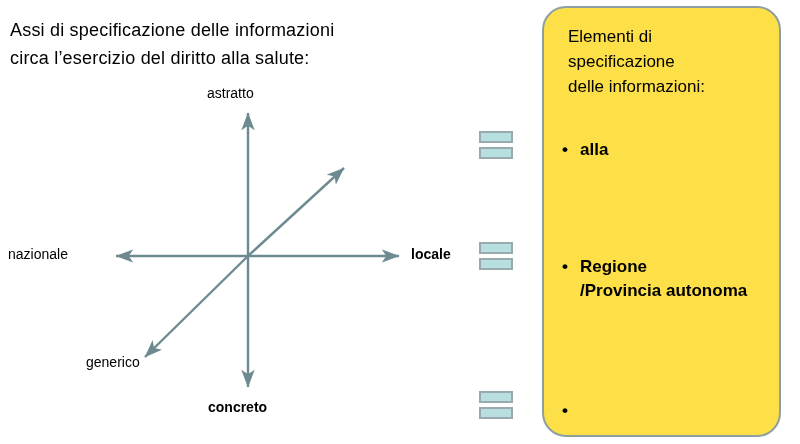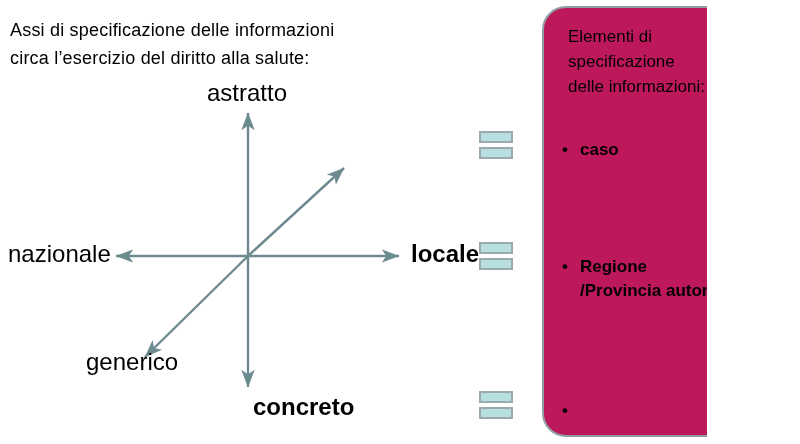--- a/index.html
+++ b/index.html
@@ -2,21 +2,21 @@
 <html><head>
 <meta charset="utf-8">
 <style>
   html, body {
     margin: 0;
     padding: 0;
     background: #ffffff;
   }
   #screen {
     position: relative;
-    width: 707px;
+    width: 800px;
     height: 444px;
     background: #ffffff;
     overflow: hidden;
     font-family: "Liberation Sans", sans-serif;
     color: #000000;
   }
 
   
   .heading {
     position: absolute;
@@ -36,32 +36,32 @@
     position: absolute;
     left: 0;
     top: 0;
     width: 540px;
     height: 444px;
   }
 
   
   .axis-label {
     position: absolute;
-    font-size: 24px;
+    font-size: 14px;
     line-height: 22px;
     white-space: nowrap;
     color: #000000;
   }
 
   .lbl-astratto    { left: 207px; top: 82px;  font-weight: 400; }
   .lbl-particolare { left: 313px; top: 131px; font-weight: 700; }
   .lbl-nazionale   { left: 8px;   top: 243px; font-weight: 400; text-align: center; }
   .lbl-locale      { left: 411px; top: 243px; font-weight: 700; }
   .lbl-generico    { left: 86px;  top: 351px; font-weight: 400; }
-  .lbl-concreto    { left: 208px; top: 396px; font-weight: 700; margin-left: 45px; }
+  .lbl-concreto    { left: 208px; top: 396px; font-weight: 700; }
 
   
   .stack-icon {
     position: absolute;
     width: 34px;
     height: 28px;
     display: flex;
     flex-direction: column;
     justify-content: space-between;
   }
@@ -77,21 +77,21 @@
   .icon-bottom { left: 479px; top: 391px; }
 
   
   .panel {
     position: absolute;
     left: 542px;
     top: 6px;
     width: 239px;
     height: 431px;
     box-sizing: border-box;
-    background: #be185d;
+    background: #fde047;
     border: 2px solid #8f9ea2;
     border-radius: 24px;
   }
   .panel-title {
     position: absolute;
     left: 24px;
     top: 16px;
     width: 200px;
     font-size: 17px;
     line-height: 25px;
@@ -175,21 +175,21 @@
     <span class="bar"></span>
   </div>
 
   <div class="panel">
     <div class="panel-title">Elementi di
 specificazione
 delle informazioni:</div>
 
     <div class="panel-bullet bullet-1">
       <span class="dot">•</span>
-      <span>caso</span>
+      <span>alla</span>
     </div>
 
     <div class="panel-bullet bullet-2">
       <span class="dot">•</span>
       <span>Regione
 /Provincia autonoma</span>
     </div>
 
     <div class="panel-bullet bullet-3">
       <span class="dot">•</span>

